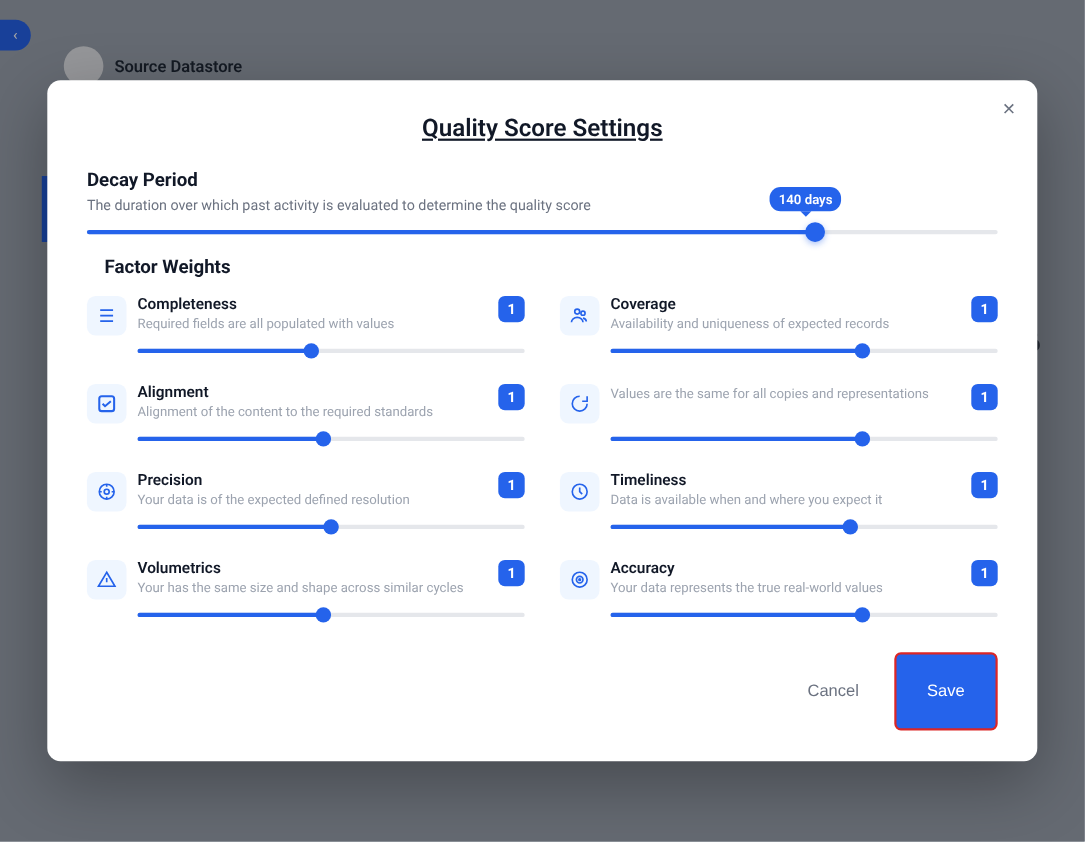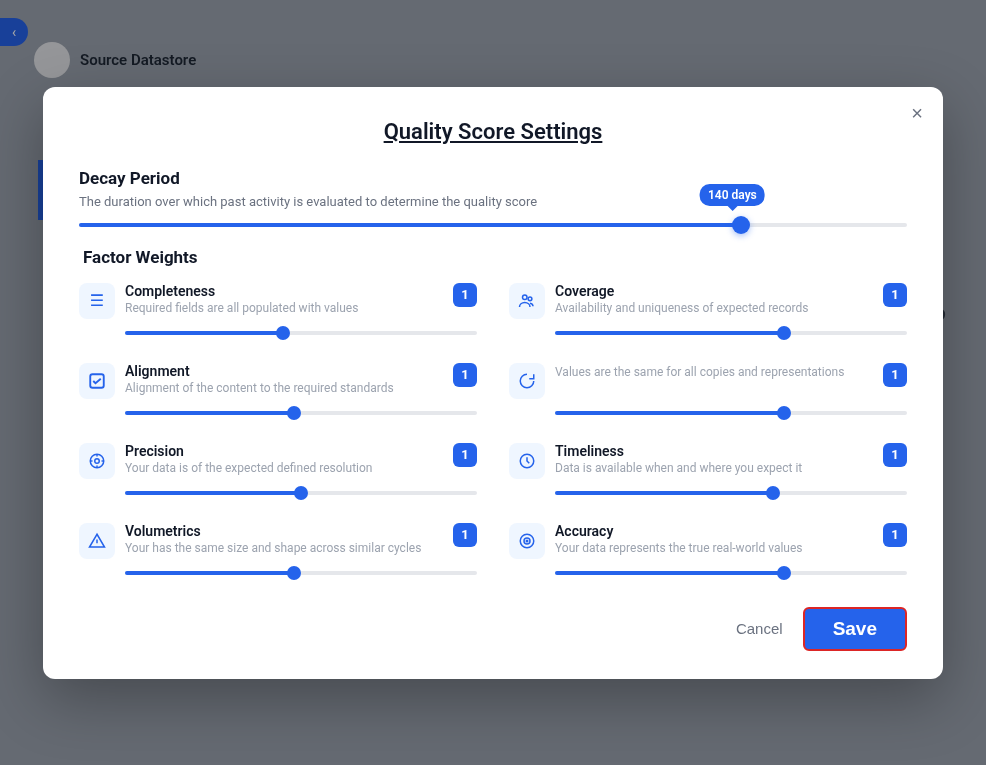--- a/index.html
+++ b/index.html
@@ -34,21 +34,21 @@
       color: white;
       font-size: 14px;
       cursor: pointer;
       z-index: 10;
     }
 
     
     .source-header {
       position: absolute;
       top: 42px;
-      left: 34px;
+      left: 58px;
       display: flex;
       align-items: center;
       gap: 10px;
     }
     .source-avatar {
       width: 36px;
       height: 36px;
       background: #e5e7eb;
       border-radius: 50%;
     }
@@ -189,21 +189,21 @@
       transform: translateX(-50%);
       border: 5px solid transparent;
       border-top-color: #2563eb;
     }
 
     
     .factors-title {
       font-size: 17px;
       font-weight: 700;
       color: #111827;
-      margin: 20px 4px 16px;
+      margin: 20px 16px 16px;
     }
 
     .factors-grid {
       display: grid;
       grid-template-columns: 1fr 1fr;
       gap: 20px 32px;
     }
 
     .factor-item {
       display: flex;
@@ -293,41 +293,41 @@
       top: 50%;
       transform: translateY(-50%);
       cursor: pointer;
     }
 
     
     .modal-footer {
       display: flex;
       justify-content: flex-end;
       align-items: center;
-      gap: 20px;
+      gap: 32px;
       margin-top: 24px;
     }
 
     .btn-cancel {
       background: none;
       border: none;
       font-size: 15px;
       color: #6b7280;
       cursor: pointer;
       font-weight: 500;
     }
 
     .btn-save {
       background: #2563eb;
       color: white;
       border: 2.5px solid #dc2626;
       border-radius: 6px;
-      padding: 9px 28px;
-      font-size: 19px;
-      font-weight: 700;
+      padding: 25px 28px;
+      font-size: 15px;
+      font-weight: 400;
       cursor: pointer;
     }
   </style>
 </head>
 <body>
 
 <div class="bg-overlay">
 
   <div class="back-btn">‹</div>
 

